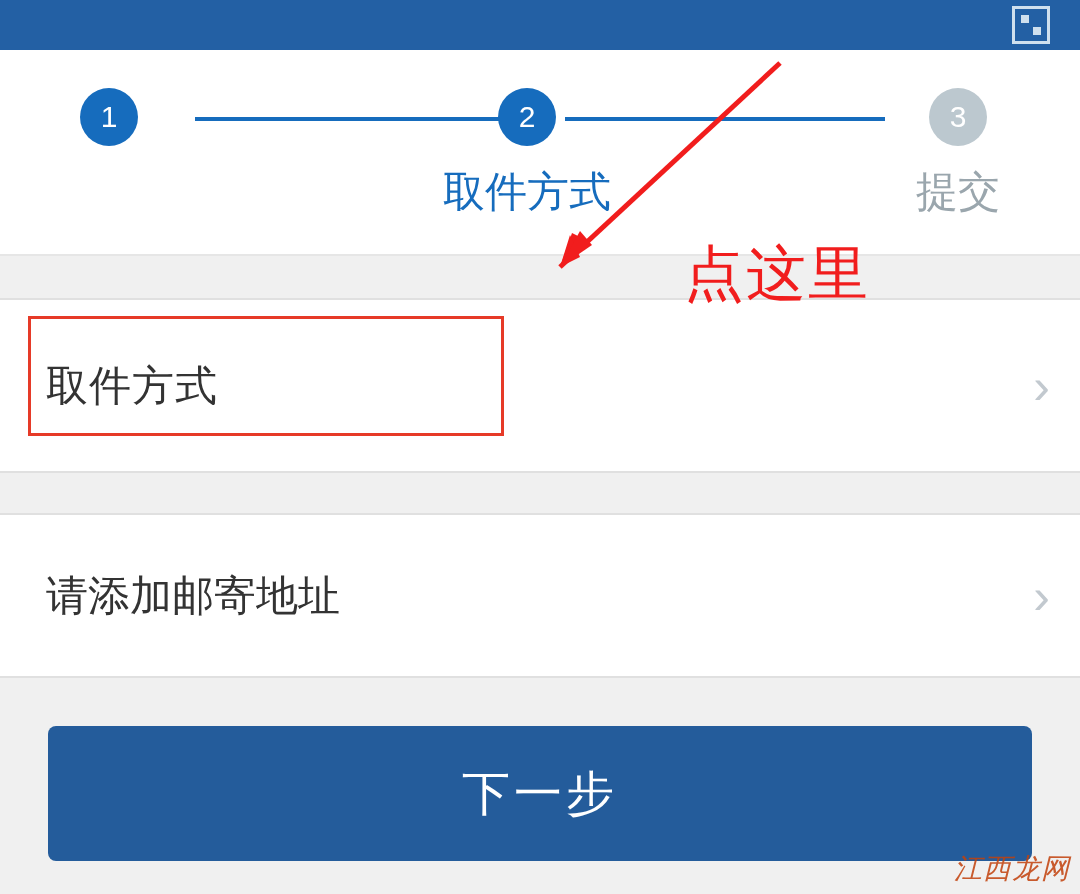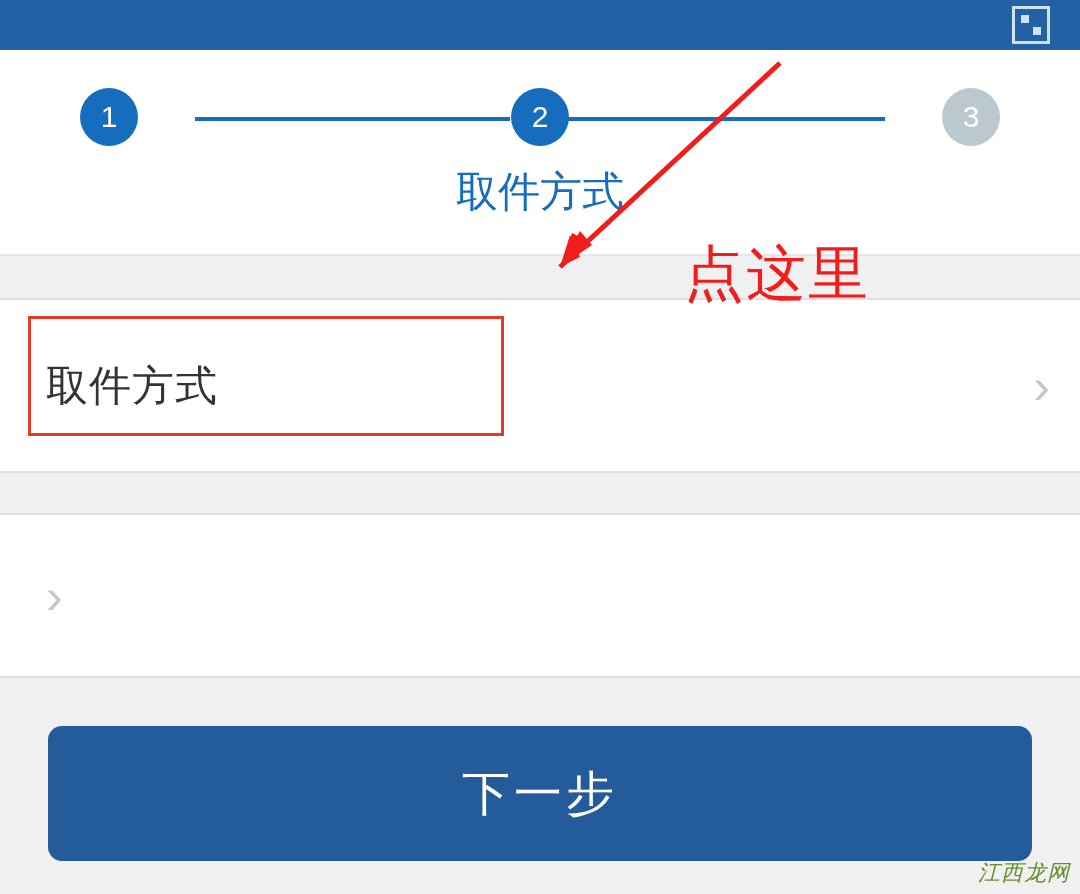--- a/index.html
+++ b/index.html
@@ -142,32 +142,32 @@
       left: 48px; right: 48px;
       top: 726px;
     }
     .next-btn {
       width: 100%;
       height: 135px;
       background: #245c9b;
       color: #fff;
       font-size: 48px;
       border: none;
-      border-radius: 14px;
+      border-radius: 8px;
       display: flex; align-items: center; justify-content: center;
       letter-spacing: 4px;
       cursor: pointer;
     }
 
     
     .watermark {
       position: absolute;
       right: 10px; bottom: 6px;
-      color: #4d7c0f;
-      font-size: 22px;
+      color: #c2410c;
+      font-size: 28px;
       font-style: italic;
       opacity: 0.85;
       letter-spacing: 1px;
     }
   </style>
 </head>
 <body>
 
 <div class="top-bar">
   <div class="qr-icon"></div>
@@ -179,31 +179,35 @@
 
   <div class="step active step-1">
     <div class="step-circle">1</div>
   </div>
   <div class="step active step-2">
     <div class="step-circle">2</div>
     <div class="step-label">取件方式</div>
   </div>
   <div class="step inactive step-3">
     <div class="step-circle">3</div>
+    <div class="step-label">提交</div>
   </div>
 </div>
 
 <div class="row row-pickup">
   <div class="row-left">
     <span class="pl">取件方式</span>
   </div>
   <div class="chevron">›</div>
 </div>
 
 <div class="row row-address">
+  <div class="row-left">
+    <span>请添加邮寄地址</span>
+  </div>
   <div class="chevron">›</div>
 </div>
 
 <div class="highlight-box"></div>
 
 <svg class="arrow" viewBox="0 0 260 230">
   <line x1="250" y1="8" x2="30" y2="212" stroke="#f11d1d" stroke-width="5"></line>
   <polygon points="30,212 58,186 42,178" fill="#f11d1d"></polygon>
   <polygon points="30,212 50,202 40,180" fill="#f11d1d"></polygon>
   <path d="M30 212 L62 190 L50 176 Z" fill="#f11d1d"></path>

